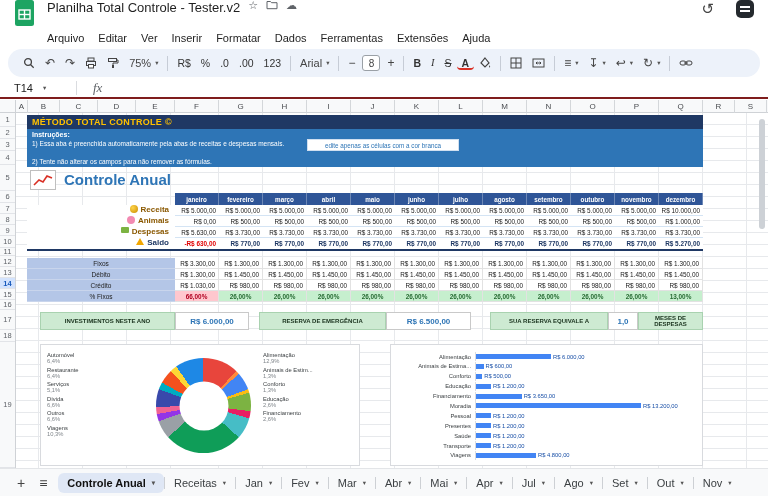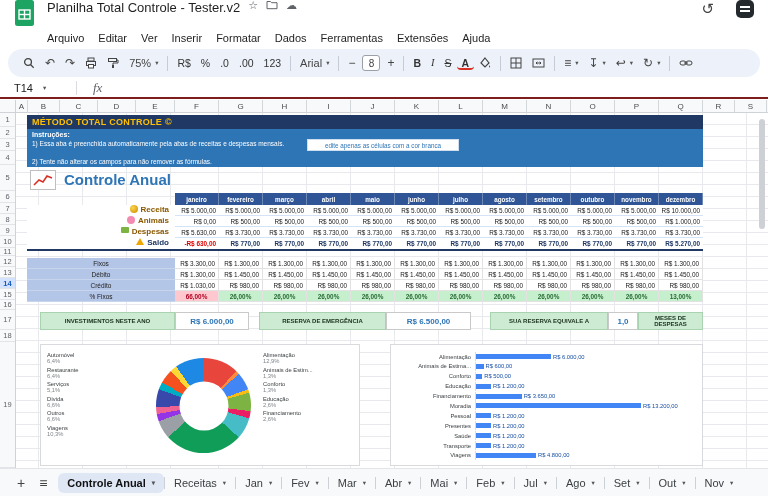--- a/index.html
+++ b/index.html
@@ -651,21 +651,21 @@
           <span class="tlab">Abr</span>
           <span class="crt">▾</span>
         </div>
         <div class="tsep"></div>
         <div class="tab">
           <span class="tlab">Mai</span>
           <span class="crt">▾</span>
         </div>
         <div class="tsep"></div>
         <div class="tab">
-          <span class="tlab">Feb</span>
+          <span class="tlab">Apr</span>
           <span class="crt">▾</span>
         </div>
         <div class="tsep"></div>
         <div class="tab">
           <span class="tlab">Jul</span>
           <span class="crt">▾</span>
         </div>
         <div class="tsep"></div>
         <div class="tab">
           <span class="tlab">Ago</span>

